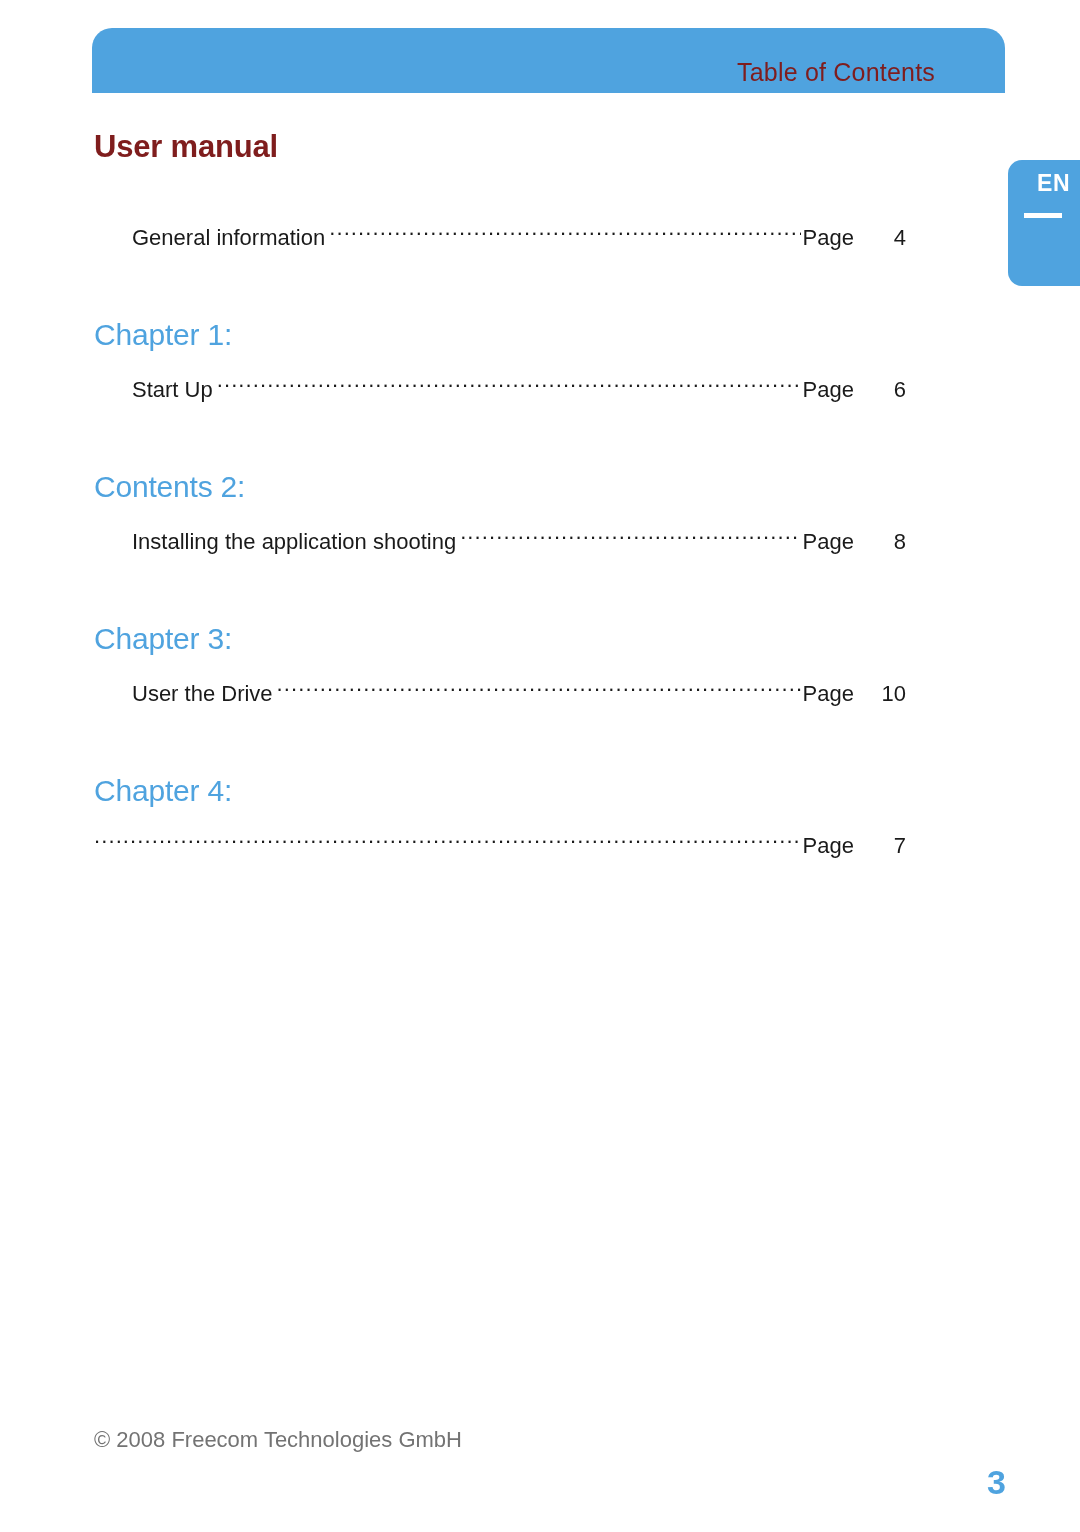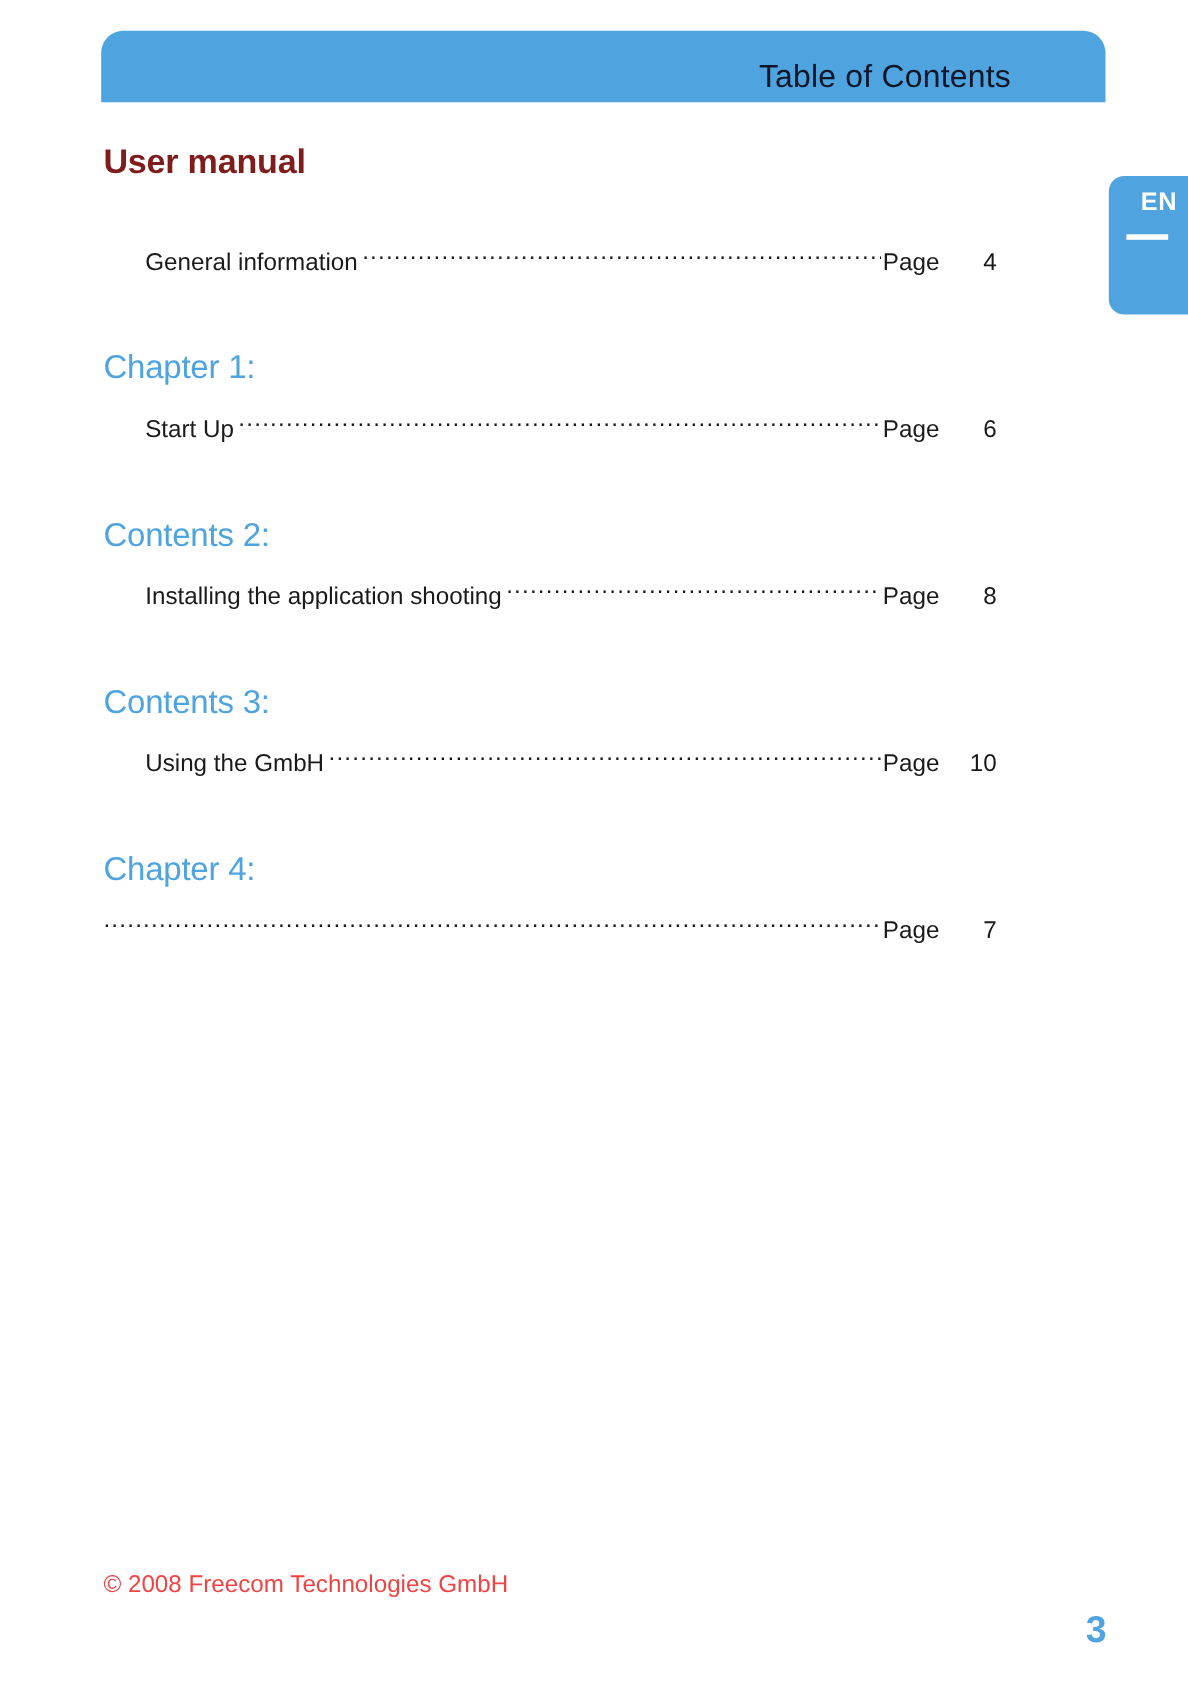--- a/index.html
+++ b/index.html
@@ -21,24 +21,24 @@
     left: 92px;
     top: 28px;
     width: 913px;
     height: 65px;
     background: #4FA3DF;
     border-radius: 20px 20px 0 0;
     box-sizing: border-box;
   }
   .header-title {
     position: absolute;
-    right: 86px;
+    right: 70px;
     bottom: 6px;
-    color: #0f172a;
-    font-size: 29px;
+    color: #7f1d1d;
+    font-size: 25px;
     font-weight: 400;
     letter-spacing: 0.2px;
     white-space: nowrap;
   }
 
   
   .lang-tab {
     position: absolute;
     left: 1008px;
     top: 160px;
@@ -139,21 +139,21 @@
   .gap-title-row { height: 57px; }
   .gap-row-heading { height: 64px; }
   .gap-heading-row { height: 22px; }
 
   
   .footer-copyright {
     position: absolute;
     left: 94px;
     top: 1427px;
     font-size: 22px;
-    color: #ef4444;
+    color: #737373;
     white-space: nowrap;
   }
   .footer-pagenum {
     position: absolute;
     left: 0;
     top: 1463px;
     width: 1006px;
     text-align: right;
     color: #4FA3DF;
     font-size: 34px;
@@ -202,24 +202,24 @@
   <div class="gap-heading-row"></div>
   <div class="toc-row">
     <span class="toc-label">Installing the application shooting</span>
     <span class="toc-leader"></span>
     <span class="toc-page-word">Page</span>
     <span class="toc-page-num">8</span>
   </div>
 
   <div class="gap-row-heading"></div>
 
-  <div class="section-heading">Contents 3:</div>
-  <div class="gap-heading-row"></div>
-  <div class="toc-row">
-    <span class="toc-label">Using the GmbH</span>
+  <div class="section-heading">Chapter 3:</div>
+  <div class="gap-heading-row"></div>
+  <div class="toc-row">
+    <span class="toc-label">User the Drive</span>
     <span class="toc-leader"></span>
     <span class="toc-page-word">Page</span>
     <span class="toc-page-num">10</span>
   </div>
 
   <div class="gap-row-heading"></div>
 
   <div class="section-heading">Chapter 4:</div>
   <div class="gap-heading-row"></div>
   <div class="toc-row">

